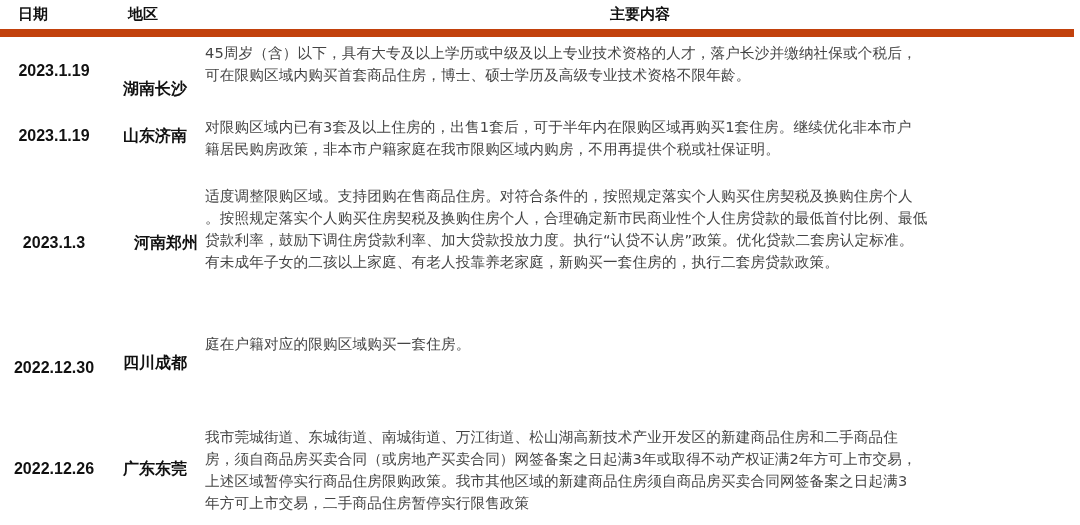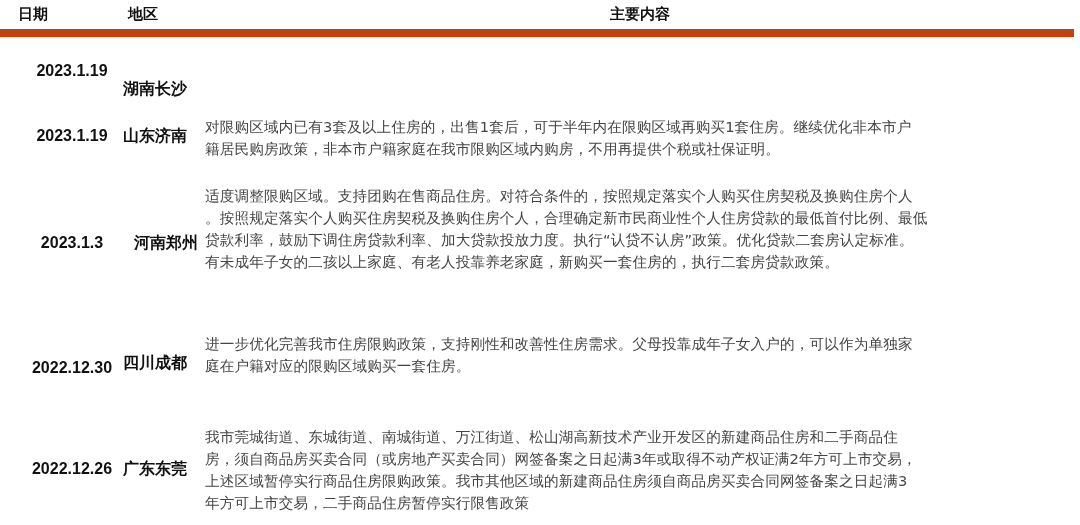--- a/index.html
+++ b/index.html
@@ -45,21 +45,20 @@
     }
     .cell-date {
       position: absolute;
       left: 0;
       width: 108px;
       text-align: center;
       font-family: "Liberation Sans", sans-serif;
       font-weight: bold;
       font-size: 16px;
       color: #111;
-      padding-left: 18px;
     }
     .cell-region {
       position: absolute;
       left: 112px;
       width: 86px;
       text-align: center;
       font-weight: bold;
       font-size: 16px;
       color: #111;
     }
@@ -80,20 +79,24 @@
 <div class="table">
   <div class="header">
     <span class="h h-date">日期</span>
     <span class="h h-region">地区</span>
     <span class="h h-content">主要内容</span>
   </div>
 
   <div class="row" style="top:42px;height:62px;">
     <div class="cell-date" style="top:20px;">2023.1.19</div>
     <div class="cell-region" style="top:37px;">湖南长沙</div>
+    <div class="cell-content" style="top:0px;">
+      <span class="line">45周岁（含）以下，具有大专及以上学历或中级及以上专业技术资格的人才，落户长沙并缴纳社保或个税后，</span>
+      <span class="line">可在限购区域内购买首套商品住房，博士、硕士学历及高级专业技术资格不限年龄。</span>
+    </div>
   </div>
 
   <div class="row" style="top:116px;height:62px;">
     <div class="cell-date" style="top:11px;">2023.1.19</div>
     <div class="cell-region" style="top:10px;">山东济南</div>
     <div class="cell-content" style="top:0px;">
       <span class="line">对限购区域内已有3套及以上住房的，出售1套后，可于半年内在限购区域再购买1套住房。继续优化非本市户</span>
       <span class="line">籍居民购房政策，非本市户籍家庭在我市限购区域内购房，不用再提供个税或社保证明。</span>
     </div>
   </div>
@@ -106,21 +109,20 @@
       <span class="line">。按照规定落实个人购买住房契税及换购住房个人，合理确定新市民商业性个人住房贷款的最低首付比例、最低</span>
       <span class="line">贷款利率，鼓励下调住房贷款利率、加大贷款投放力度。执行“认贷不认房”政策。优化贷款二套房认定标准。</span>
       <span class="line">有未成年子女的二孩以上家庭、有老人投靠养老家庭，新购买一套住房的，执行二套房贷款政策。</span>
     </div>
   </div>
 
   <div class="row" style="top:333px;height:62px;">
     <div class="cell-date" style="top:26px;">2022.12.30</div>
     <div class="cell-region" style="top:20px;">四川成都</div>
     <div class="cell-content" style="top:0px;">
-      <span class="line">进一步优化完善我市住房限购政策，支持刚性和改善性住房需求。父母投靠成年子女入户的，可以作为单独家</span>
       <span class="line">庭在户籍对应的限购区域购买一套住房。</span>
     </div>
   </div>
 
   <div class="row" style="top:426px;height:96px;">
     <div class="cell-date" style="top:34px;">2022.12.26</div>
     <div class="cell-region" style="top:33px;">广东东莞</div>
     <div class="cell-content" style="top:0px;">
       <span class="line">我市莞城街道、东城街道、南城街道、万江街道、松山湖高新技术产业开发区的新建商品住房和二手商品住</span>
       <span class="line">房，须自商品房买卖合同（或房地产买卖合同）网签备案之日起满3年或取得不动产权证满2年方可上市交易，</span>

